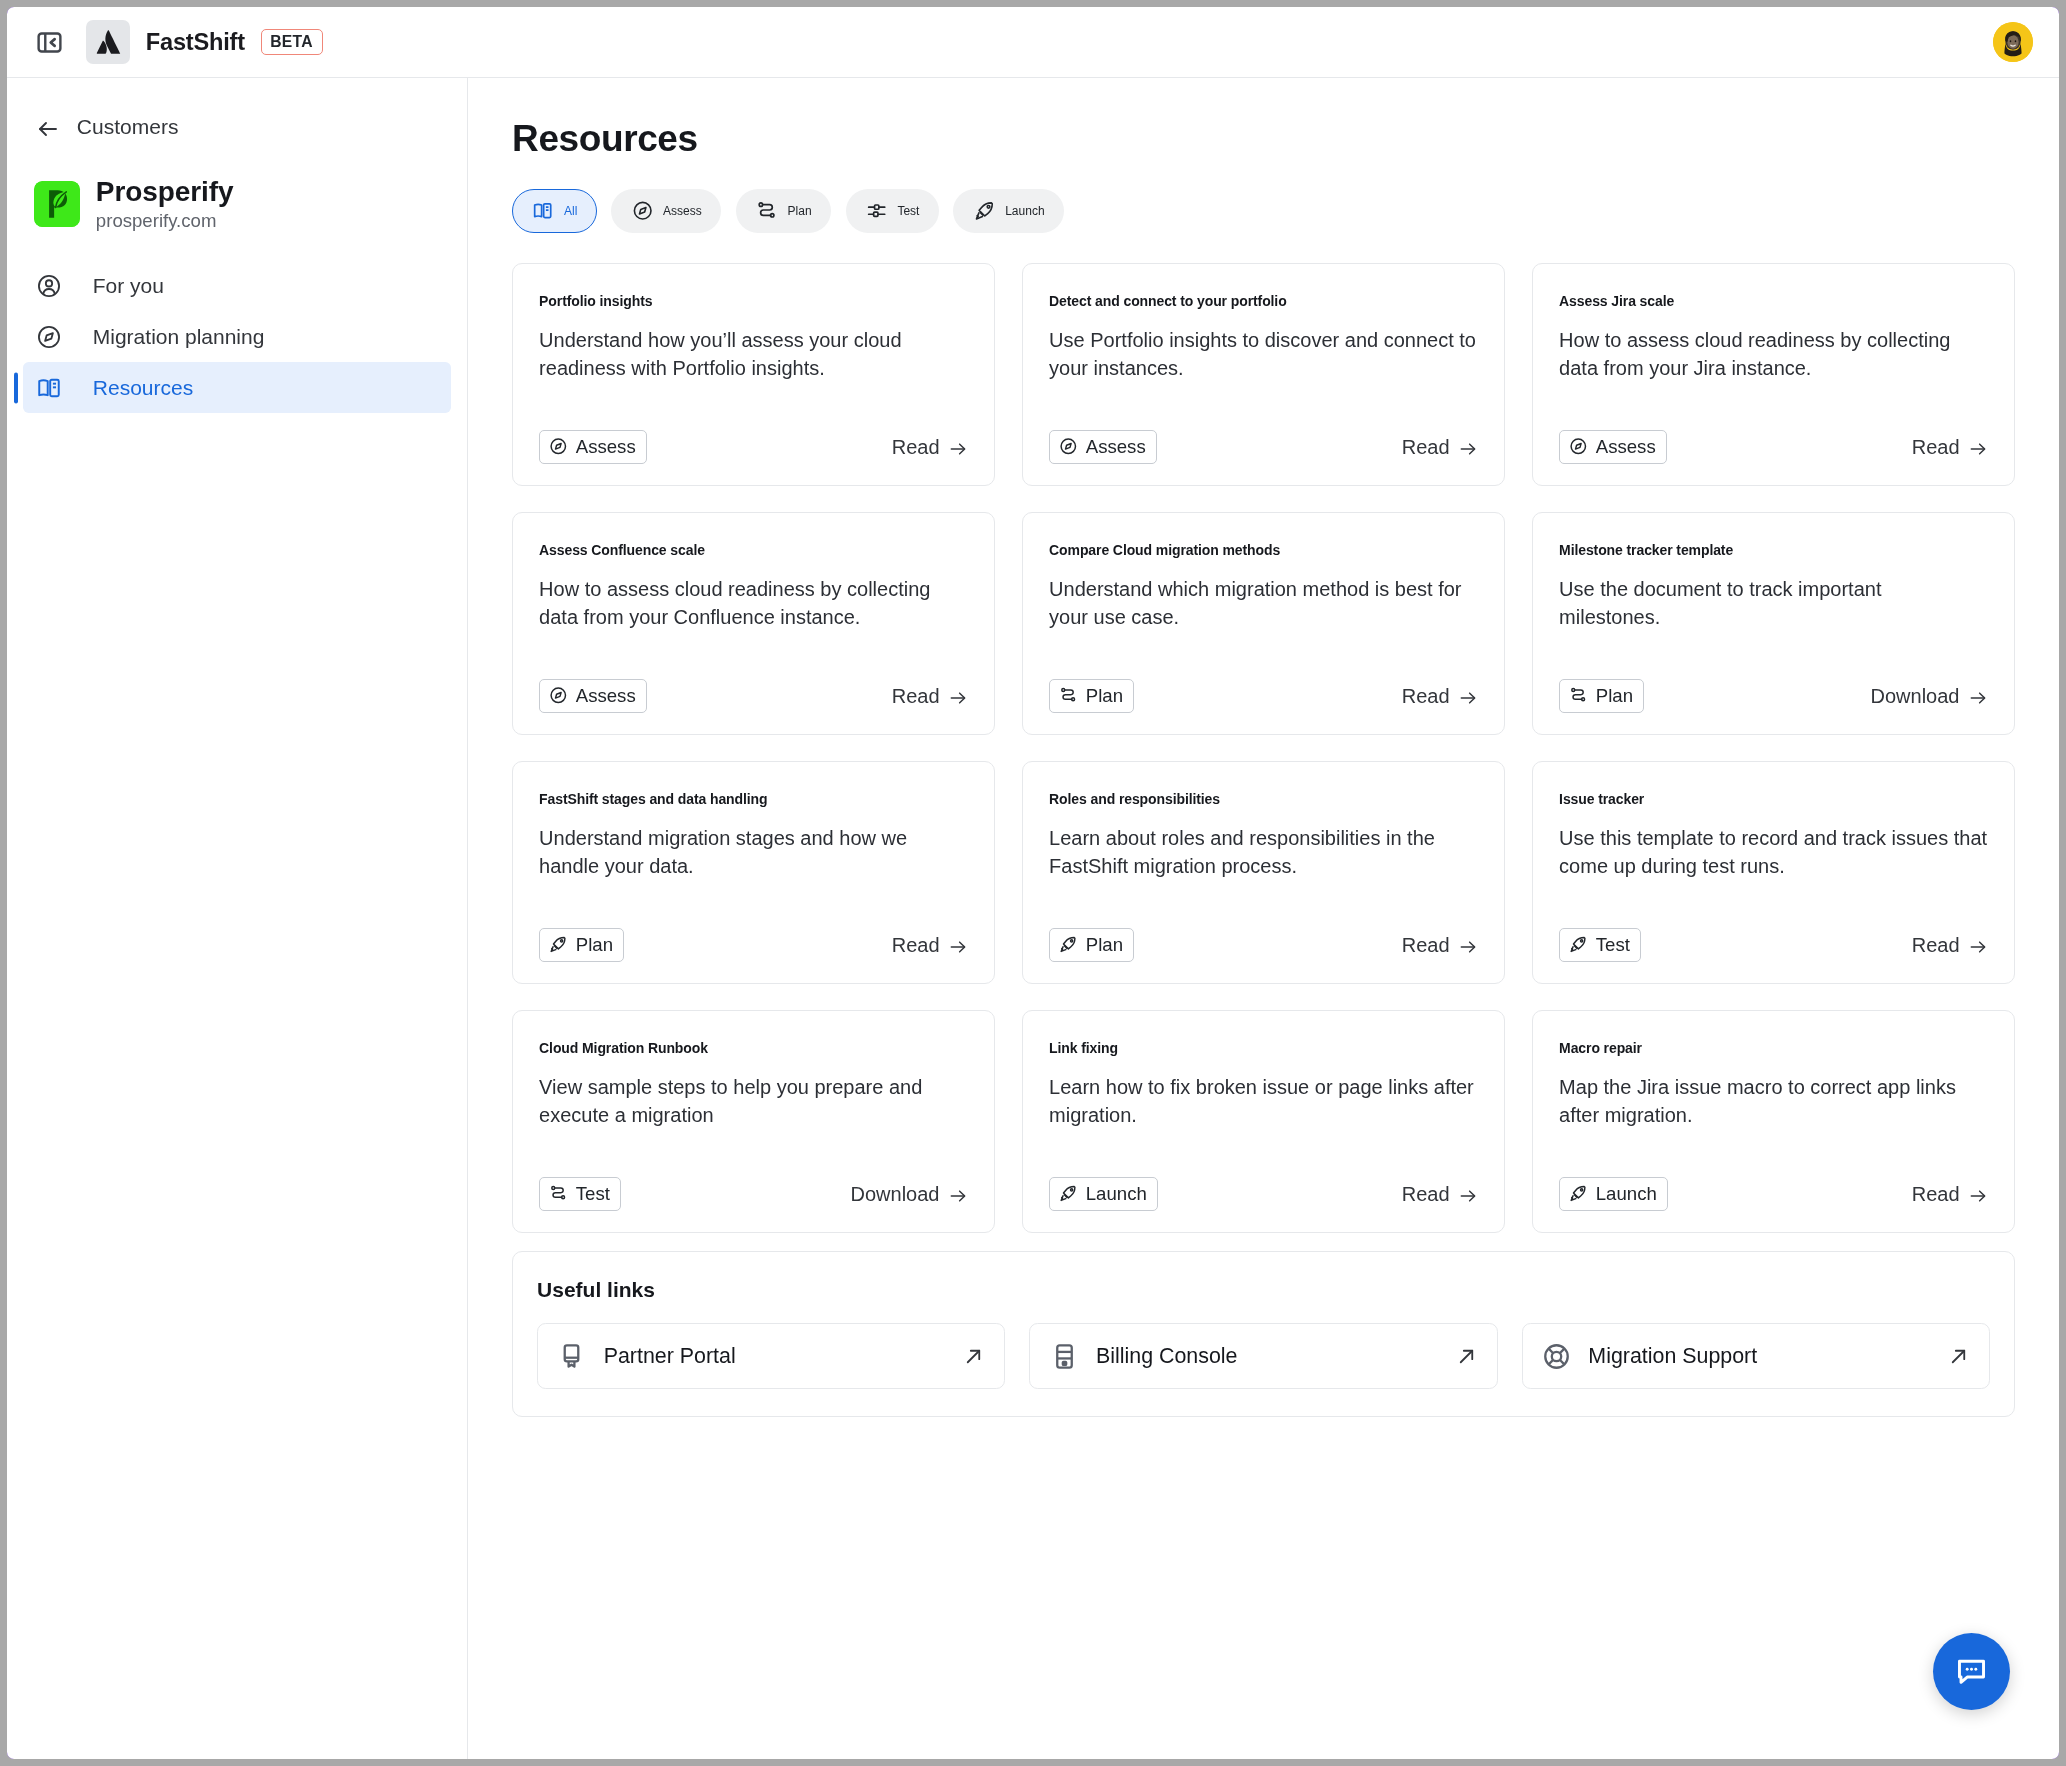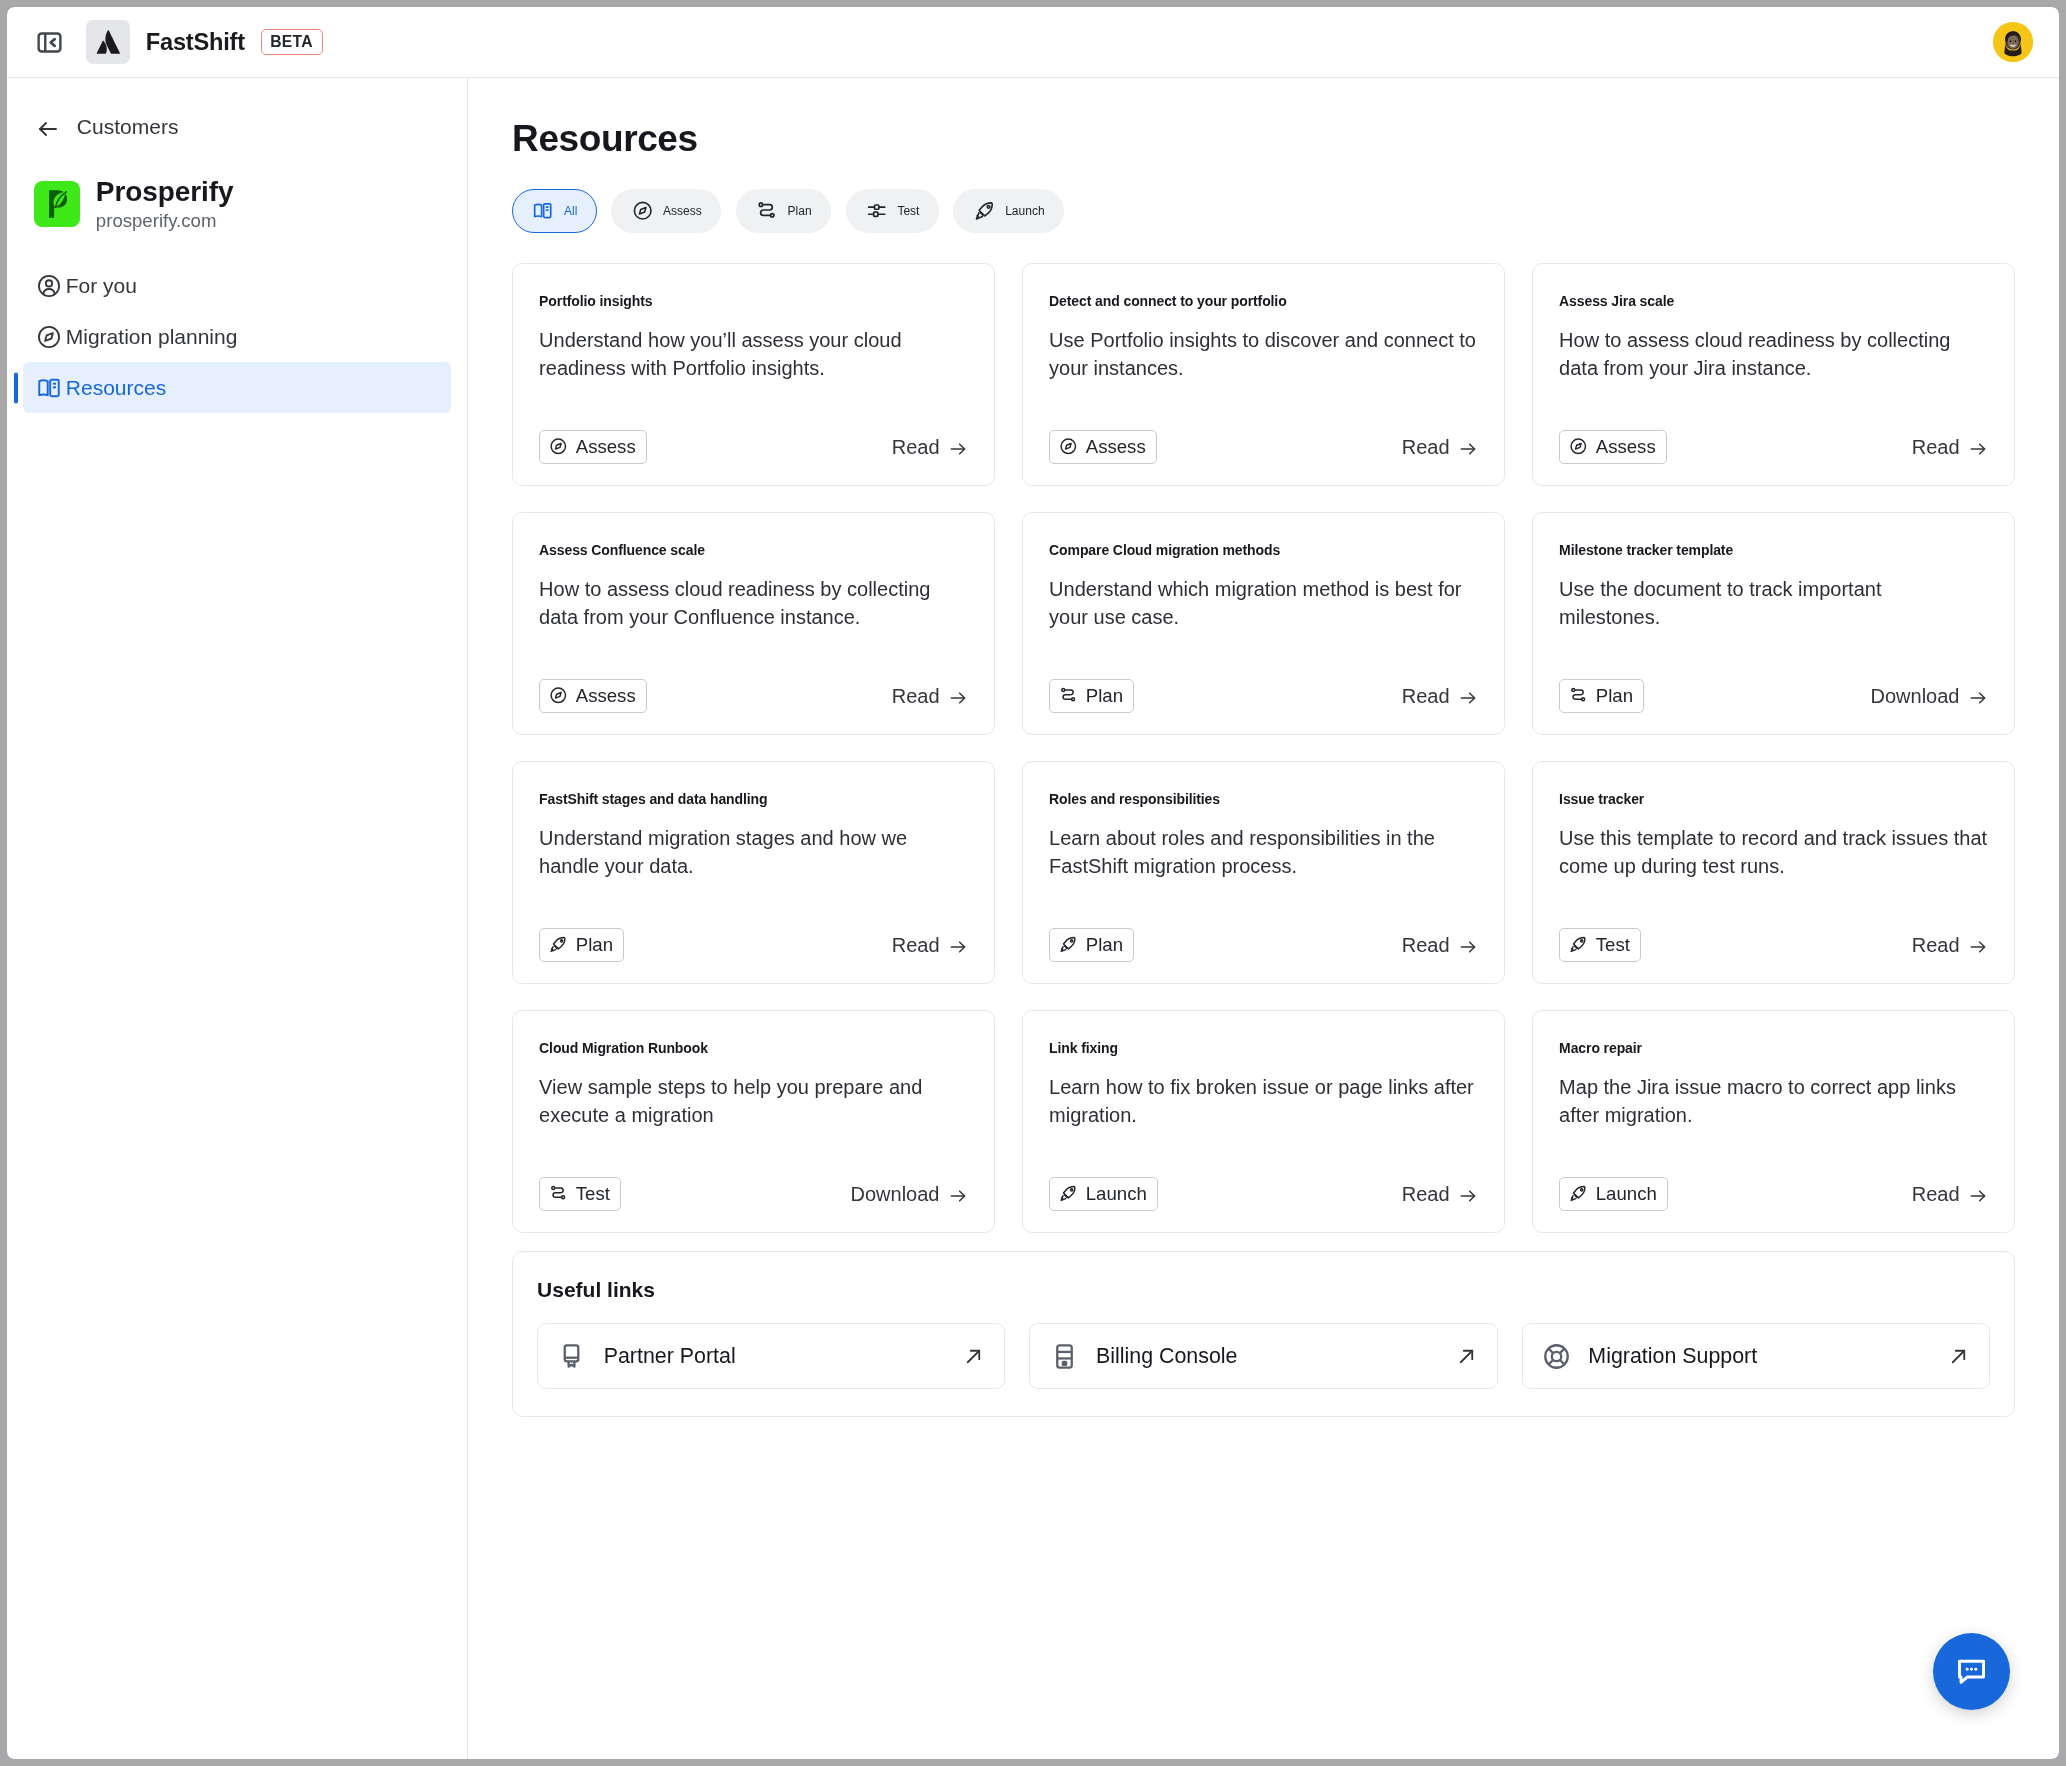--- a/index.html
+++ b/index.html
@@ -107,21 +107,21 @@
     display: flex; align-items: center; justify-content: center;
     position: relative;
     overflow: hidden;
   }
   .cust-text { display: flex; flex-direction: column; gap: 1.4px; }
   .cust-name { font-size: 28px; font-weight: bold; color: #16181d; letter-spacing: -0.1px; }
   .cust-domain { font-size: 18.6px; color: #60646c; }
 
   .nav { margin-top: 26px; display: flex; flex-direction: column; }
   .nav-item {
-    display: flex; align-items: center; gap: 3px;
+    display: flex; align-items: center; gap: 30px;
     padding: 12px 13px;
     border-radius: 5.7px;
     cursor: pointer;
     position: relative;
     font-size: 21px;
     color: #33363b;
     text-align: right;
   }
   .nav-item.active {
     background: #e6effd;

